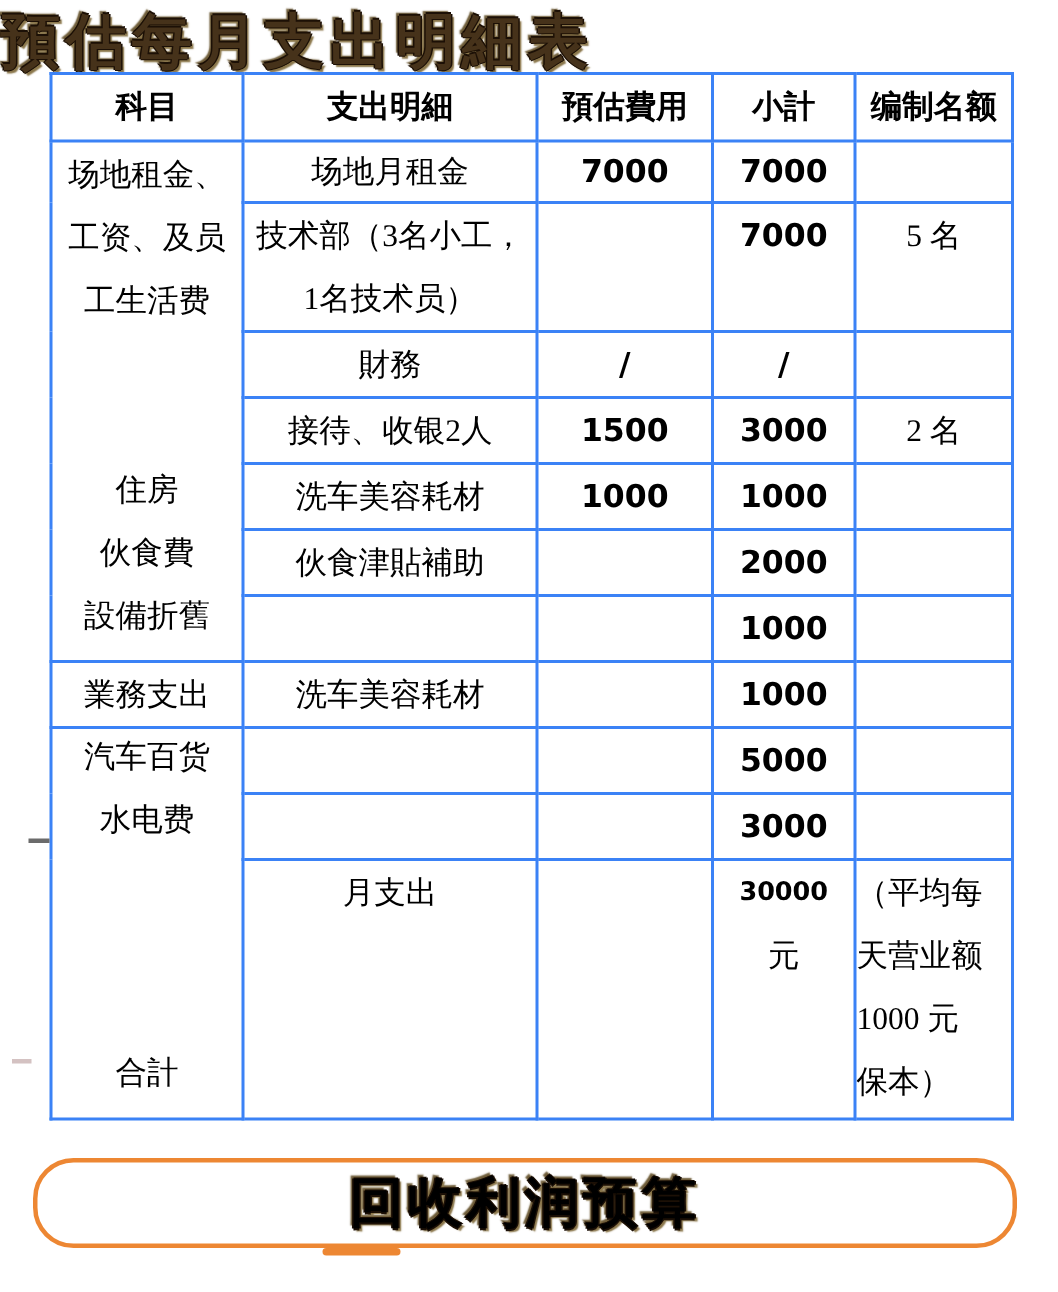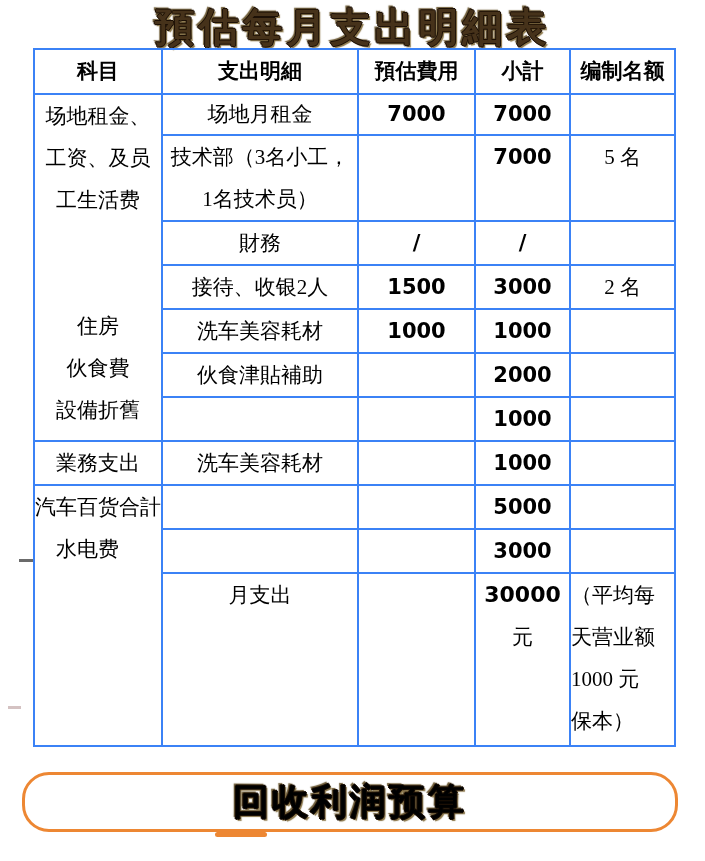--- a/index.html
+++ b/index.html
@@ -2,21 +2,21 @@
 <html><head>
 <meta charset="utf-8">
 <style>
   html,body{margin:0;padding:0;}
   body{
     width:705px;height:861px;position:relative;background:#ffffff;
     font-family:"Liberation Serif", serif;
   }
   
   .doc-title{
-    position:absolute;top:0;left:0;width:705px;text-align:center;
+    position:absolute;top:0;left:0;width:705px;
     font-size:40px;font-weight:bold;letter-spacing:4px;
     color:#46321a;
     text-shadow:1px 0 0 #1c1006,-1px 0 0 #1c1006,0 1px 0 #1c1006,0 -1px 0 #1c1006,
                 2px 2px 1px #8a764a,-2px -2px 1px #6e5c38;
   }
   
   table.budget{
     position:absolute;left:33px;top:48px;
     width:641px;border-collapse:collapse;table-layout:fixed;
   }
@@ -24,26 +24,26 @@
     border:2px solid #3b82f6;box-sizing:border-box;
     font-size:21px;color:#000;vertical-align:top;
     line-height:42px;padding:0;overflow:hidden;
   }
   tr.h45{height:45px}tr.h41{height:41px}tr.h84{height:84px}
   tr.h42{height:42px}tr.h173{height:173px}
   td.hd{font-weight:bold;text-align:center;line-height:41px;}
   td.subj{text-align:center;}
   td.det{text-align:center;padding-left:10px;}
   td.num,.num{font-family:"DejaVu Sans","Liberation Sans",sans-serif;
-    font-weight:bold;text-align:center;font-size:22px;}
+    font-weight:bold;text-align:center;font-size:17px;}
   td.bot{vertical-align:bottom;padding-bottom:4px;}
   .line{display:block;height:42px;line-height:42px;}
   td.group2cell{vertical-align:top;}
-  .g2wrap{display:flex;flex-direction:row;justify-content:space-between;
-    height:253px;text-align:right;}
+  .g2wrap{display:flex;flex-direction:column;justify-content:space-between;
+    height:253px;text-align:center;font-family:Liberation Mono, monospace;}
   td.note{ text-align:left;padding-left:5px;padding-top:1px;font-size:20px;}
   .noteline{display:block;height:42px;line-height:42px;white-space:nowrap;}
   
   .banner{
     position:absolute;left:22px;top:772px;width:650px;height:54px;
     border:3px solid #ED8733;border-radius:27px;
     display:flex;align-items:center;justify-content:center;background:#fff;
   }
   .banner-text{
     font-size:36px;font-weight:bold;letter-spacing:3px;

